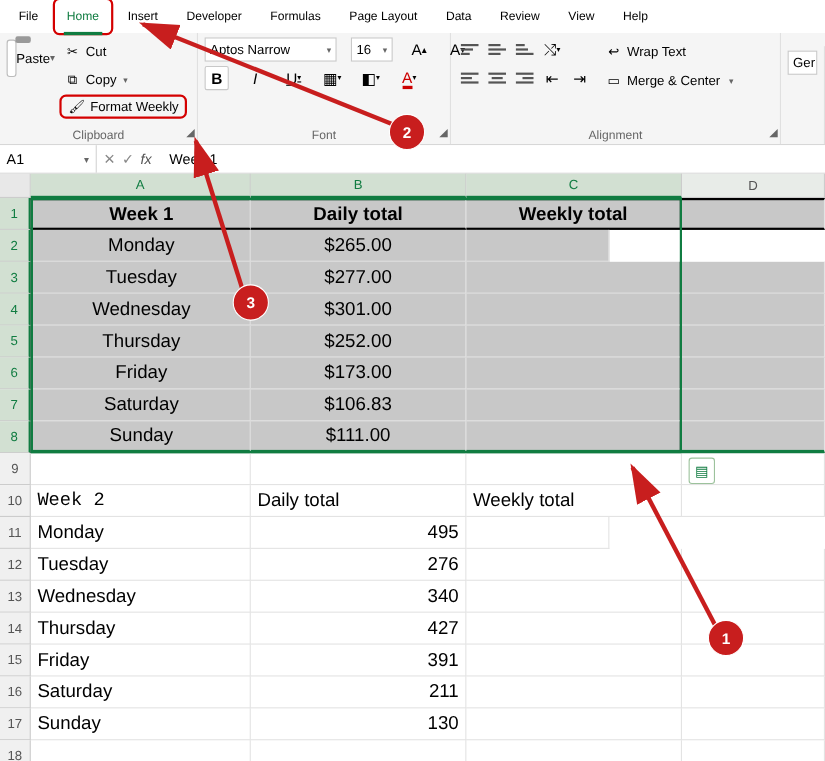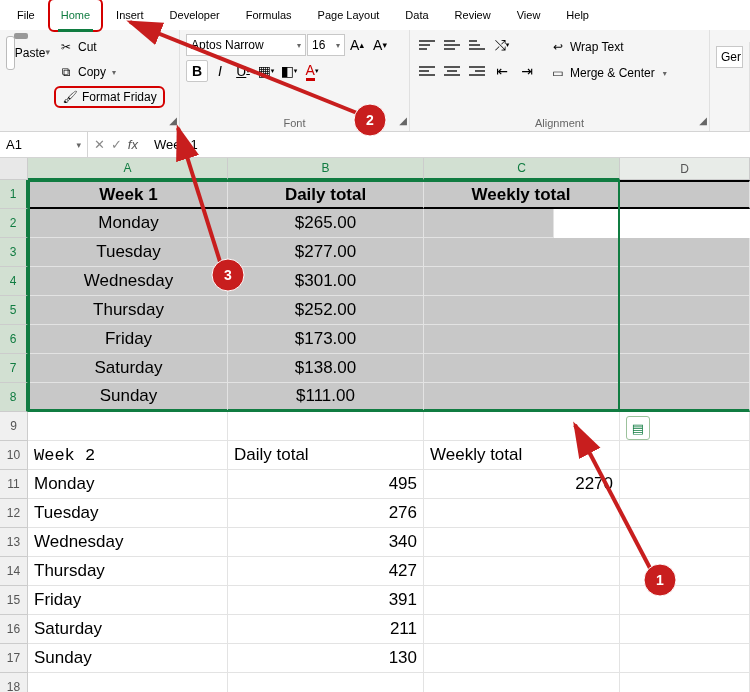--- a/index.html
+++ b/index.html
@@ -116,21 +116,21 @@
     padding: 0 4px;
   }
   .format-painter {
     border: 2px solid #d40000;
     border-radius: 6px;
     padding: 1px 6px;
   }
   .tiny-icon { width: 16px; height: 16px; display: inline-flex; align-items:center; justify-content:center; font-size:12px; }
   
   .font-group .body { flex-direction: column; gap: 4px; }
-  .font-row { display: flex; align-items: center; gap: 1px; }
+  .font-row { display: flex; align-items: center; gap: 13px; }
   .font-name {
     width: 120px; height: 22px;
     border: 1px solid #c8c8c8; background: #fff;
     padding: 0 4px; font-size: 12px;
     display:flex; align-items:center;
   }
   .font-size {
     width: 38px; height: 22px;
     border: 1px solid #c8c8c8; background: #fff;
     padding: 0 4px; font-size: 12px;
@@ -263,24 +263,25 @@
           <span class="tiny-icon">✂</span>
           <span>Cut</span>
         </div>
         <div class="clip-row">
           <span class="tiny-icon">⧉</span>
           <span>Copy</span>
           <span style="font-size:8px;color:#666;margin-left:2px;">▾</span>
         </div>
         <div class="clip-row format-painter">
           <span class="tiny-icon">🖌</span>
-          <span>Format Friday</span>
+          <span>Format Weekly</span>
         </div>
       </div>
     </div>
+    <div class="ribbon-group-title">Clipboard</div>
     <div class="dialog-launcher">◢</div>
   </div>
 
   <div class="ribbon-group font-group" style="width:230px;">
     <div class="body">
       <div class="font-row">
         <div class="font-name">
           <span>Aptos Narrow</span>
           <span class="drop">▾</span>
         </div>
@@ -440,21 +441,21 @@
       <div class="row t1">
         <div class="rh sel">6</div>
         <div class="cell colA">Friday</div>
         <div class="cell colB">$173.00</div>
         <div class="cell colC"></div>
         <div class="cell colD"></div>
       </div>
       <div class="row t1">
         <div class="rh sel">7</div>
         <div class="cell colA">Saturday</div>
-        <div class="cell colB">$138.00</div>
+        <div class="cell colB">$106.83</div>
         <div class="cell colC"></div>
         <div class="cell colD"></div>
       </div>
       <div class="row t1 last">
         <div class="rh sel">8</div>
         <div class="cell colA">Sunday</div>
         <div class="cell colB">$111.00</div>
         <div class="cell colC"></div>
         <div class="cell colD"></div>
       </div>
@@ -469,21 +470,20 @@
         <div class="rh">10</div>
         <div class="cell colA" style="justify-content: flex-start; font-family: Liberation Mono, monospace;">Week 2</div>
         <div class="cell colB" style="justify-content: flex-start;">Daily total</div>
         <div class="cell colC" style="justify-content: flex-start;">Weekly total</div>
         <div class="cell colD"></div>
       </div>
       <div class="row plain">
         <div class="rh">11</div>
         <div class="cell colA" style="justify-content: flex-start;">Monday</div>
         <div class="cell colB" style="justify-content: flex-end;">495</div>
-        <div class="cell colC" style="justify-content: flex-end;">2270</div>
         <div class="cell colD"></div>
       </div>
       <div class="row plain">
         <div class="rh">12</div>
         <div class="cell colA" style="justify-content: flex-start;">Tuesday</div>
         <div class="cell colB" style="justify-content: flex-end;">276</div>
         <div class="cell colC" style="justify-content: flex-end;"></div>
         <div class="cell colD"></div>
       </div>
       <div class="row plain">

